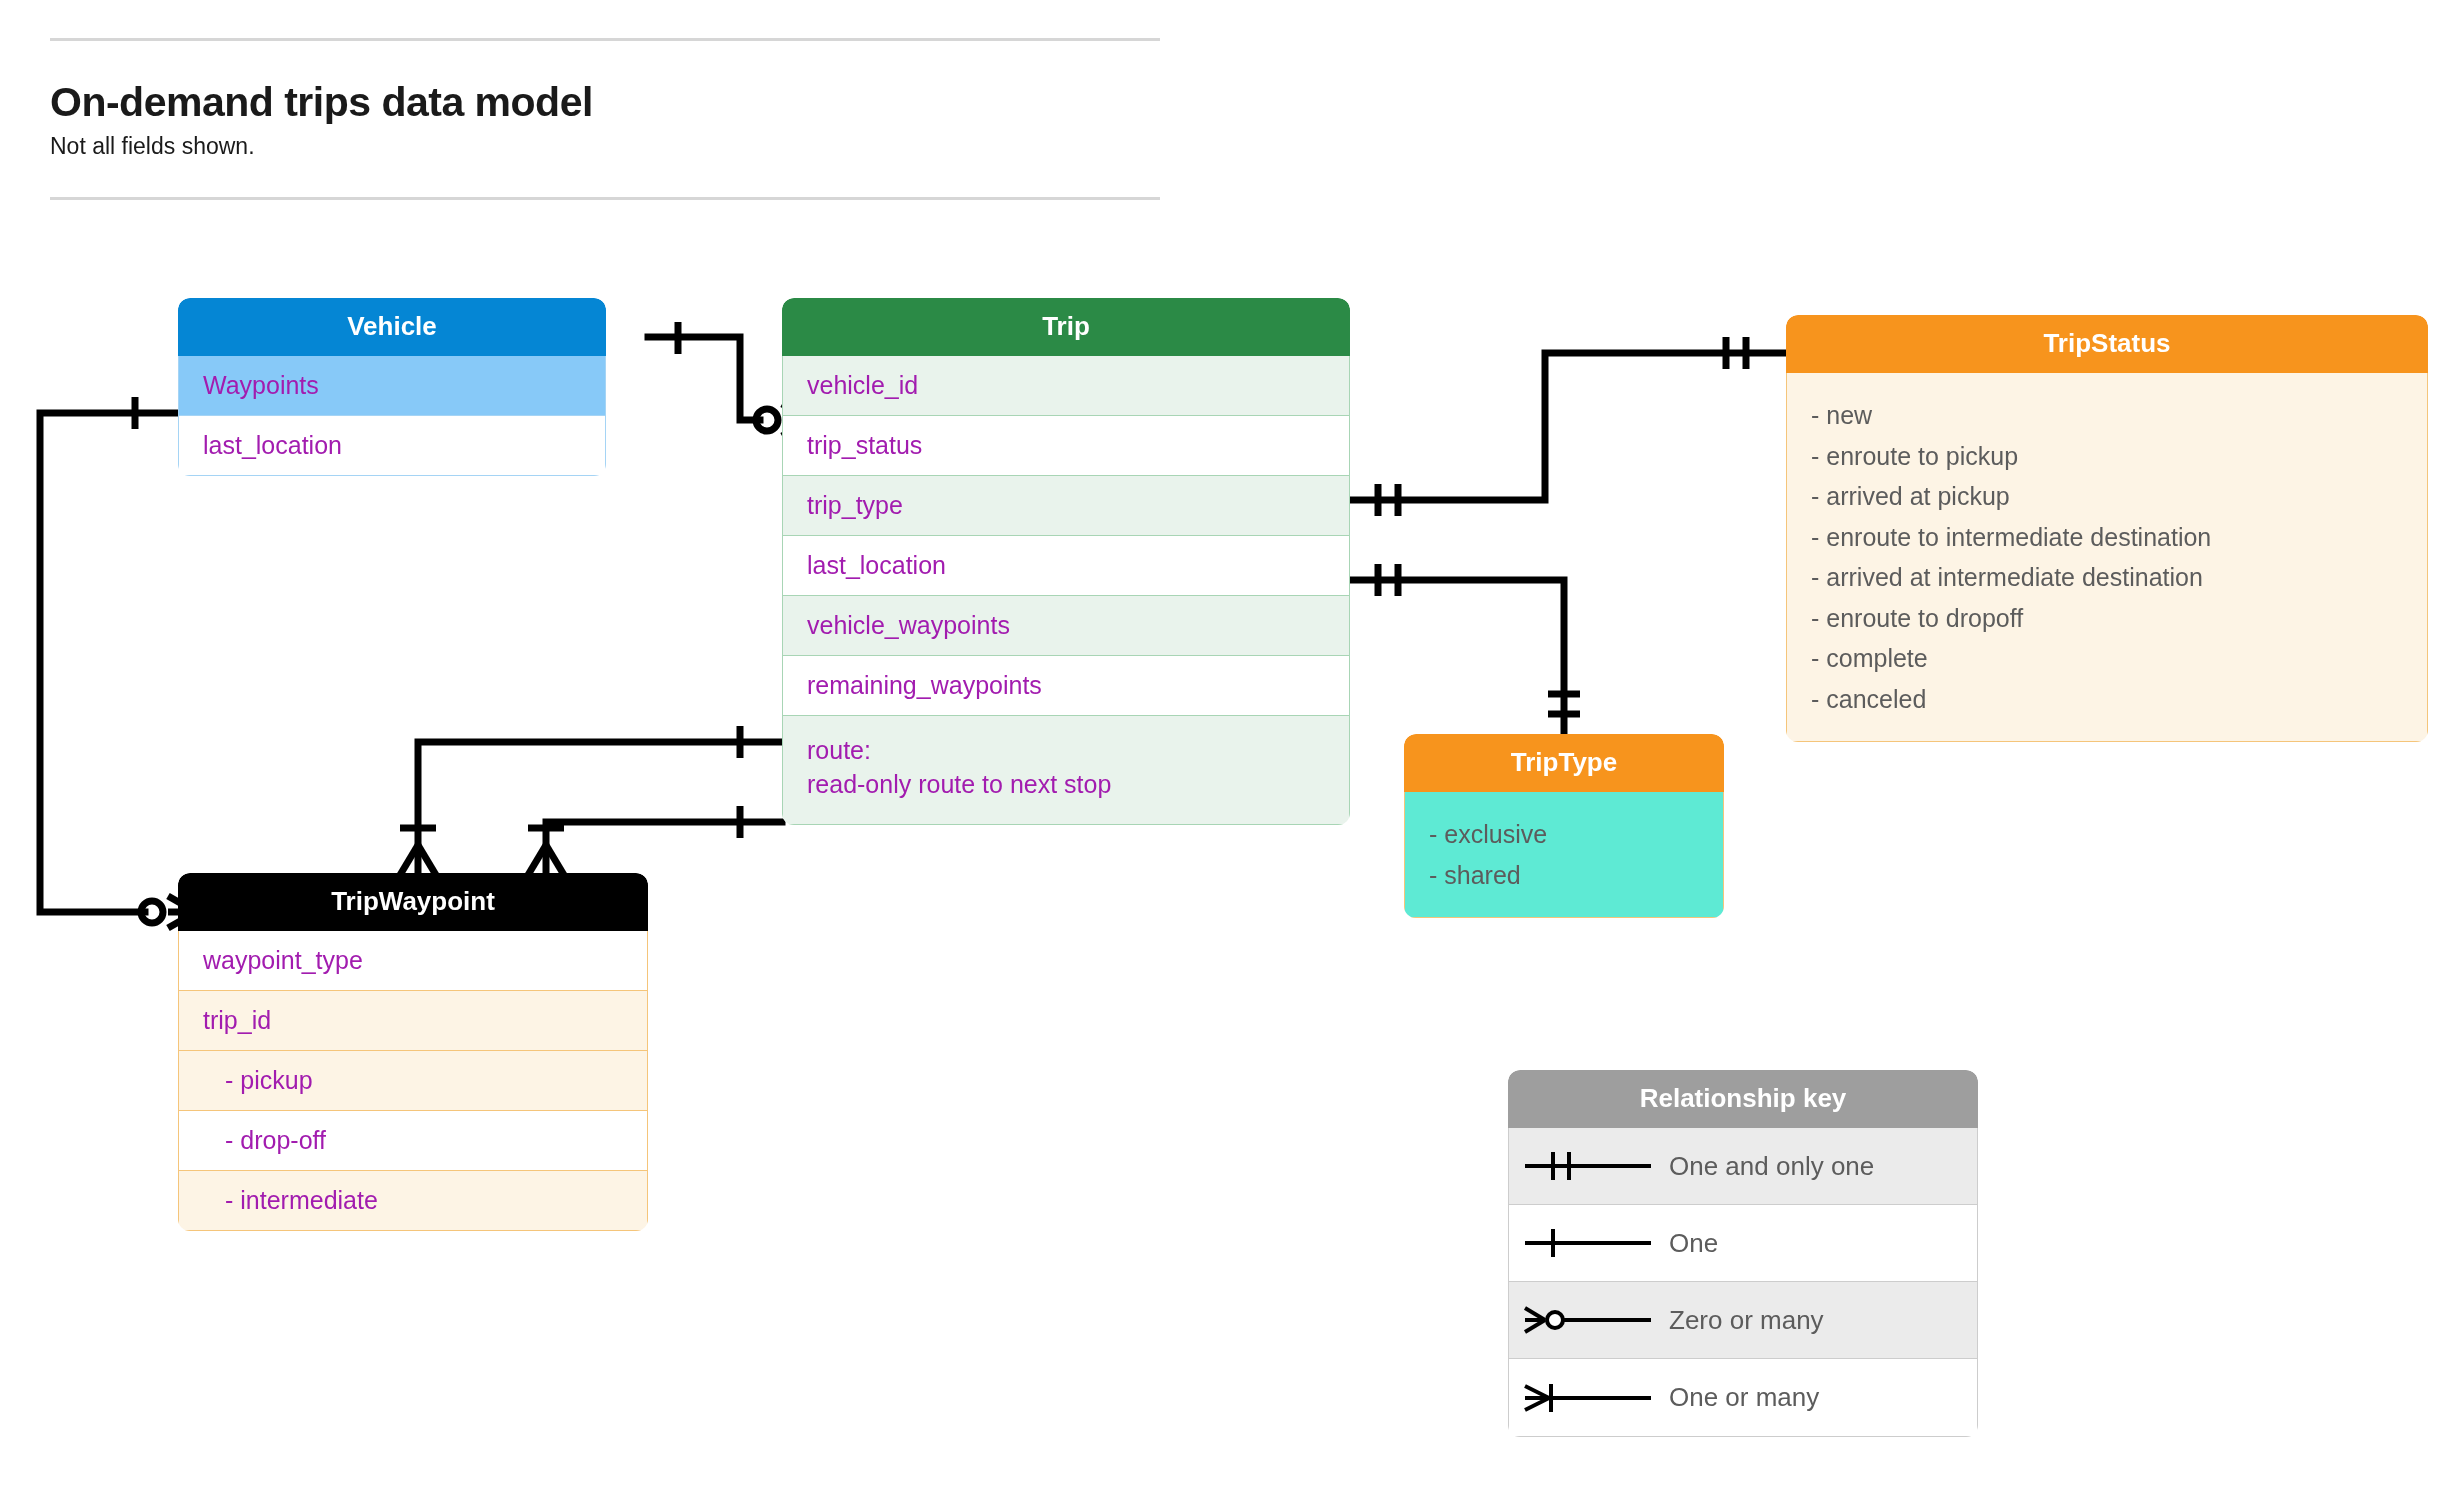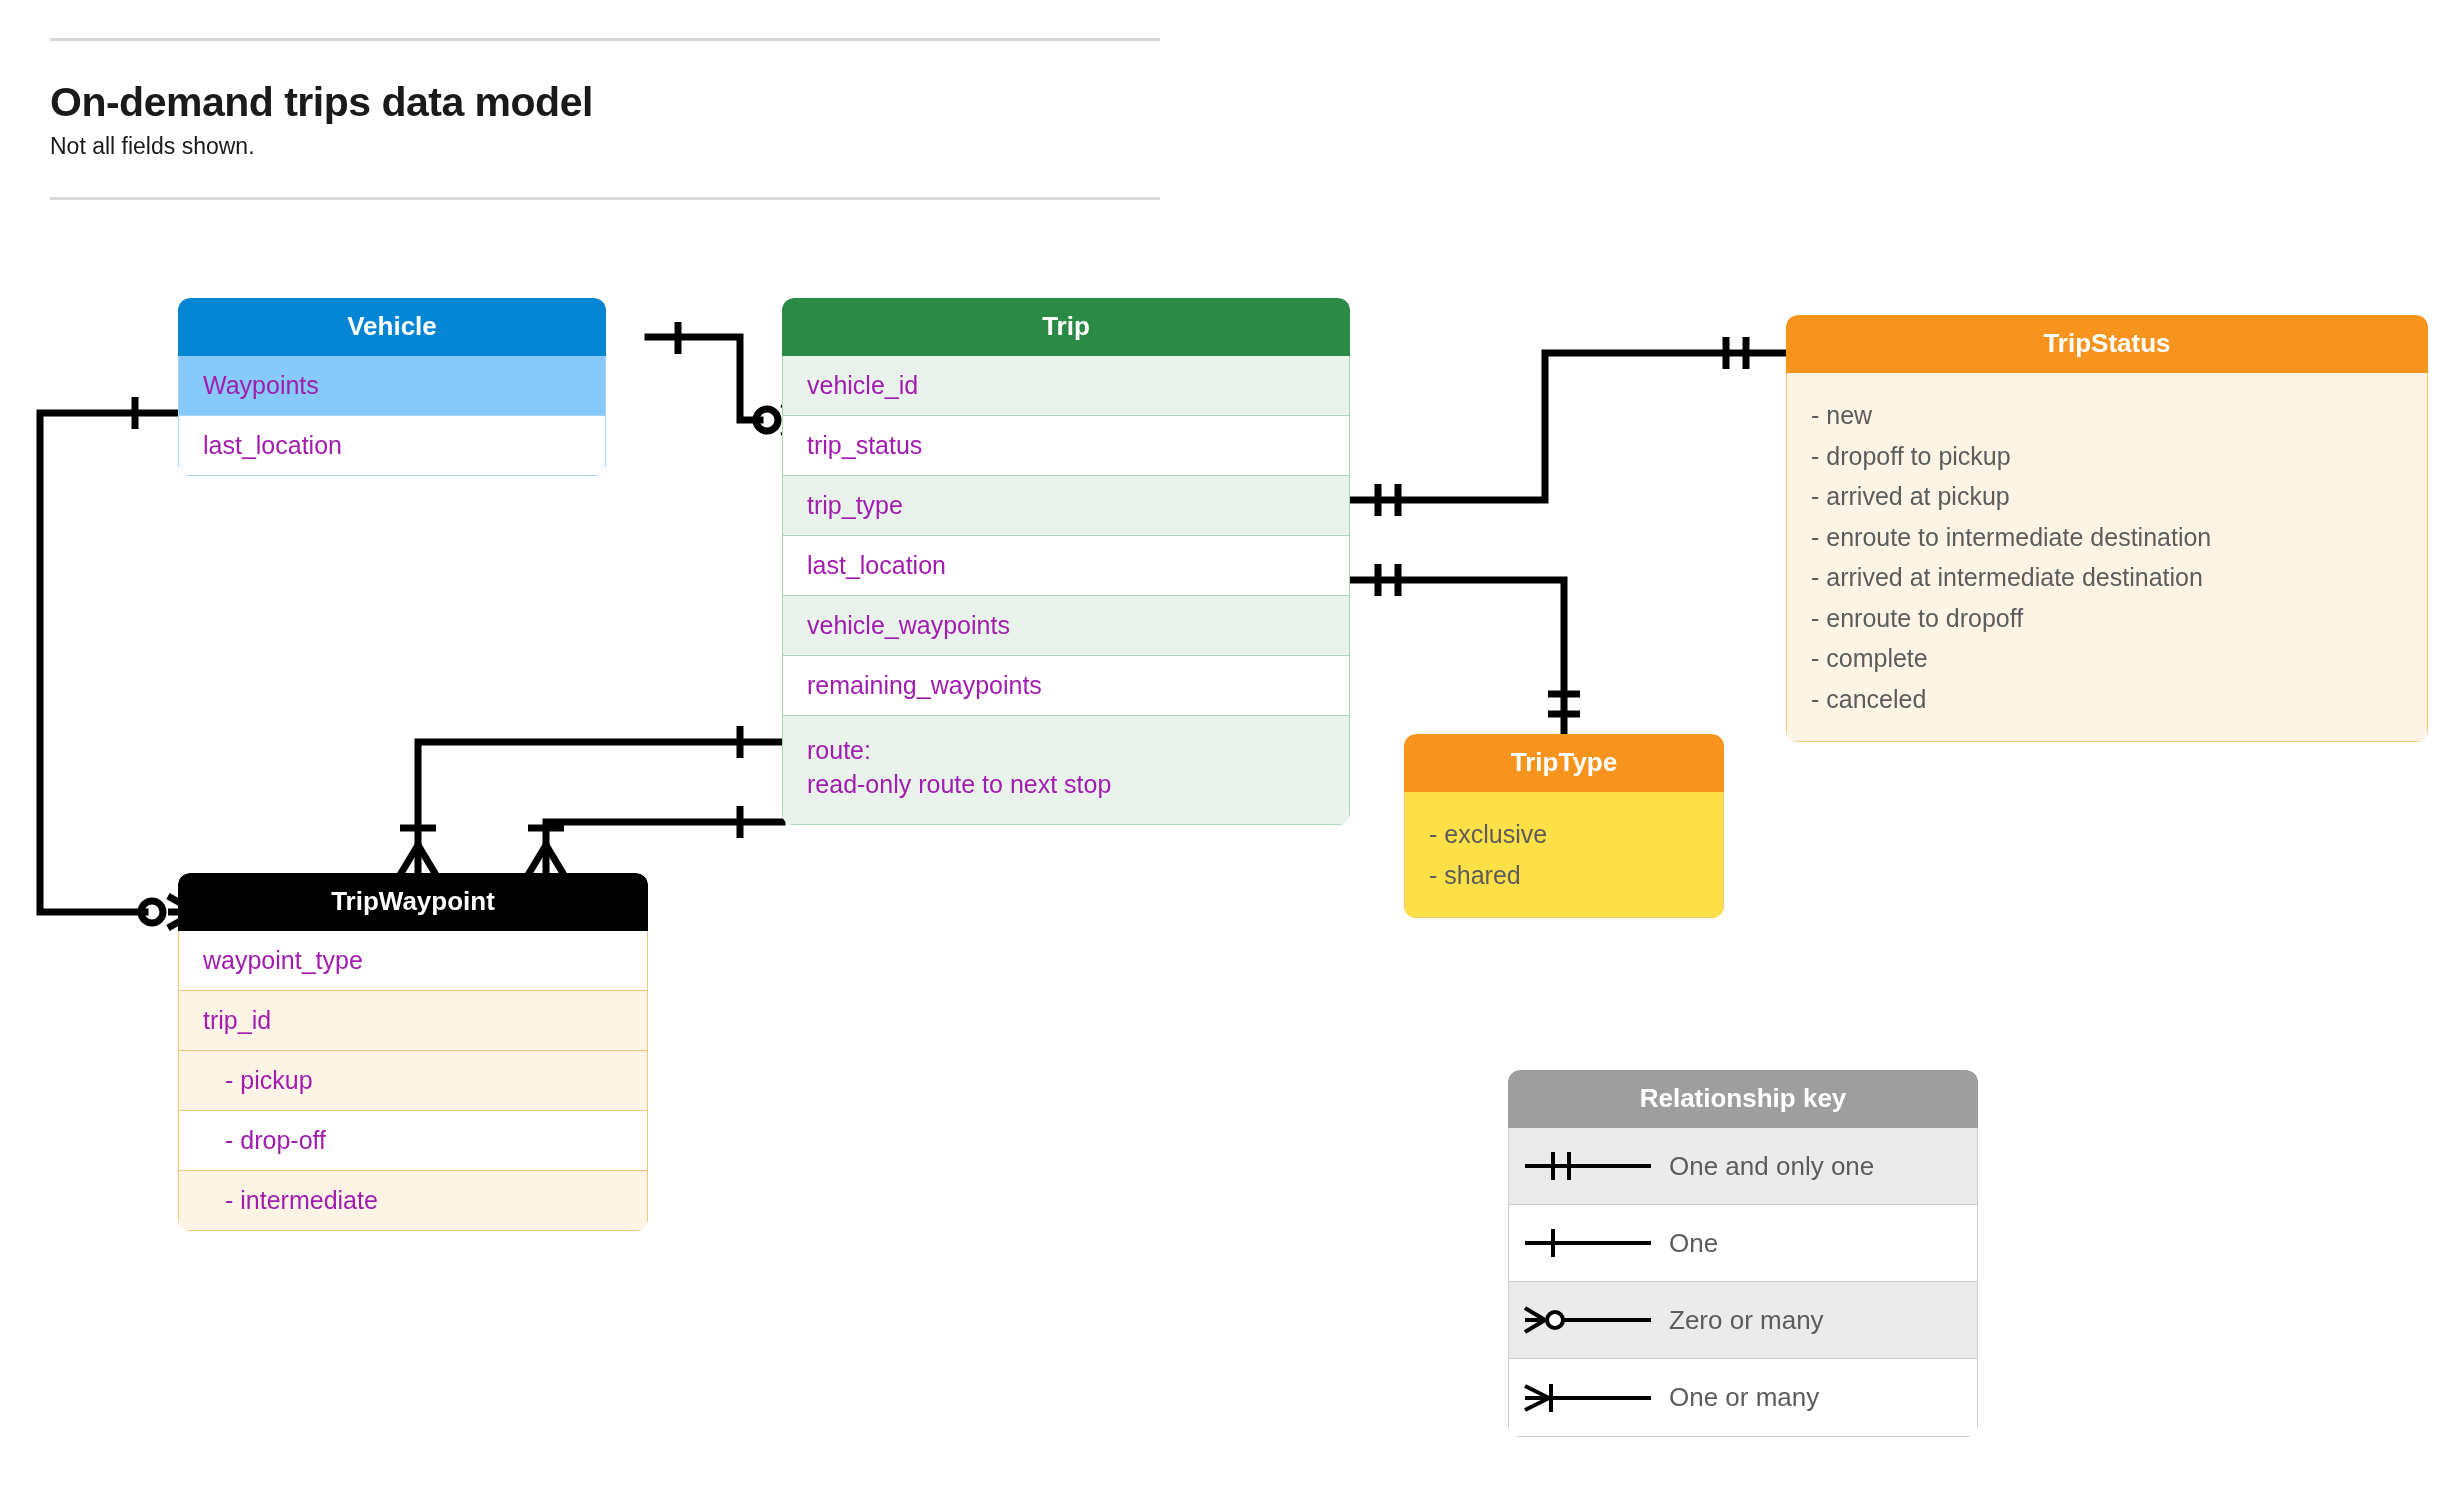--- a/index.html
+++ b/index.html
@@ -111,21 +111,21 @@
   #tripwaypoint .row.alt { background: #fdf4e5; }
 
   
   #tripstatus { left: 1786px; top: 315px; width: 642px; }
   #tripstatus .entity-header { background: #f7941d; }
   #tripstatus .entity-body { border-color: #f5c57a; background: #fdf4e5; }
 
   
   #triptype { left: 1404px; top: 734px; width: 320px; }
   #triptype .entity-header { background: #f7941d; }
-  #triptype .entity-body { border-color: #f5c57a; background: #fde047; }
+  #triptype .entity-body { border-color: #f5c57a; background: #5eead4; }
 
   
   #relkey {
     position: absolute;
     left: 1508px;
     top: 1070px;
     width: 470px;
     border-radius: 12px;
     overflow: hidden;
     z-index: 5;
@@ -273,21 +273,21 @@
     <div class="row alt indent">-  pickup</div>
     <div class="row indent">-  drop-off</div>
     <div class="row alt indent">-  intermediate</div>
   </div>
 </div>
 
 <div class="entity" id="tripstatus">
   <div class="entity-header">TripStatus</div>
   <div class="entity-body enum-body">
     <div>- new</div>
-    <div>- dropoff to pickup</div>
+    <div>- enroute to pickup</div>
     <div>- arrived at pickup</div>
     <div>- enroute to intermediate destination</div>
     <div>- arrived at intermediate destination</div>
     <div>- enroute to dropoff</div>
     <div>- complete</div>
     <div>- canceled</div>
   </div>
 </div>
 
 <div class="entity" id="triptype">

